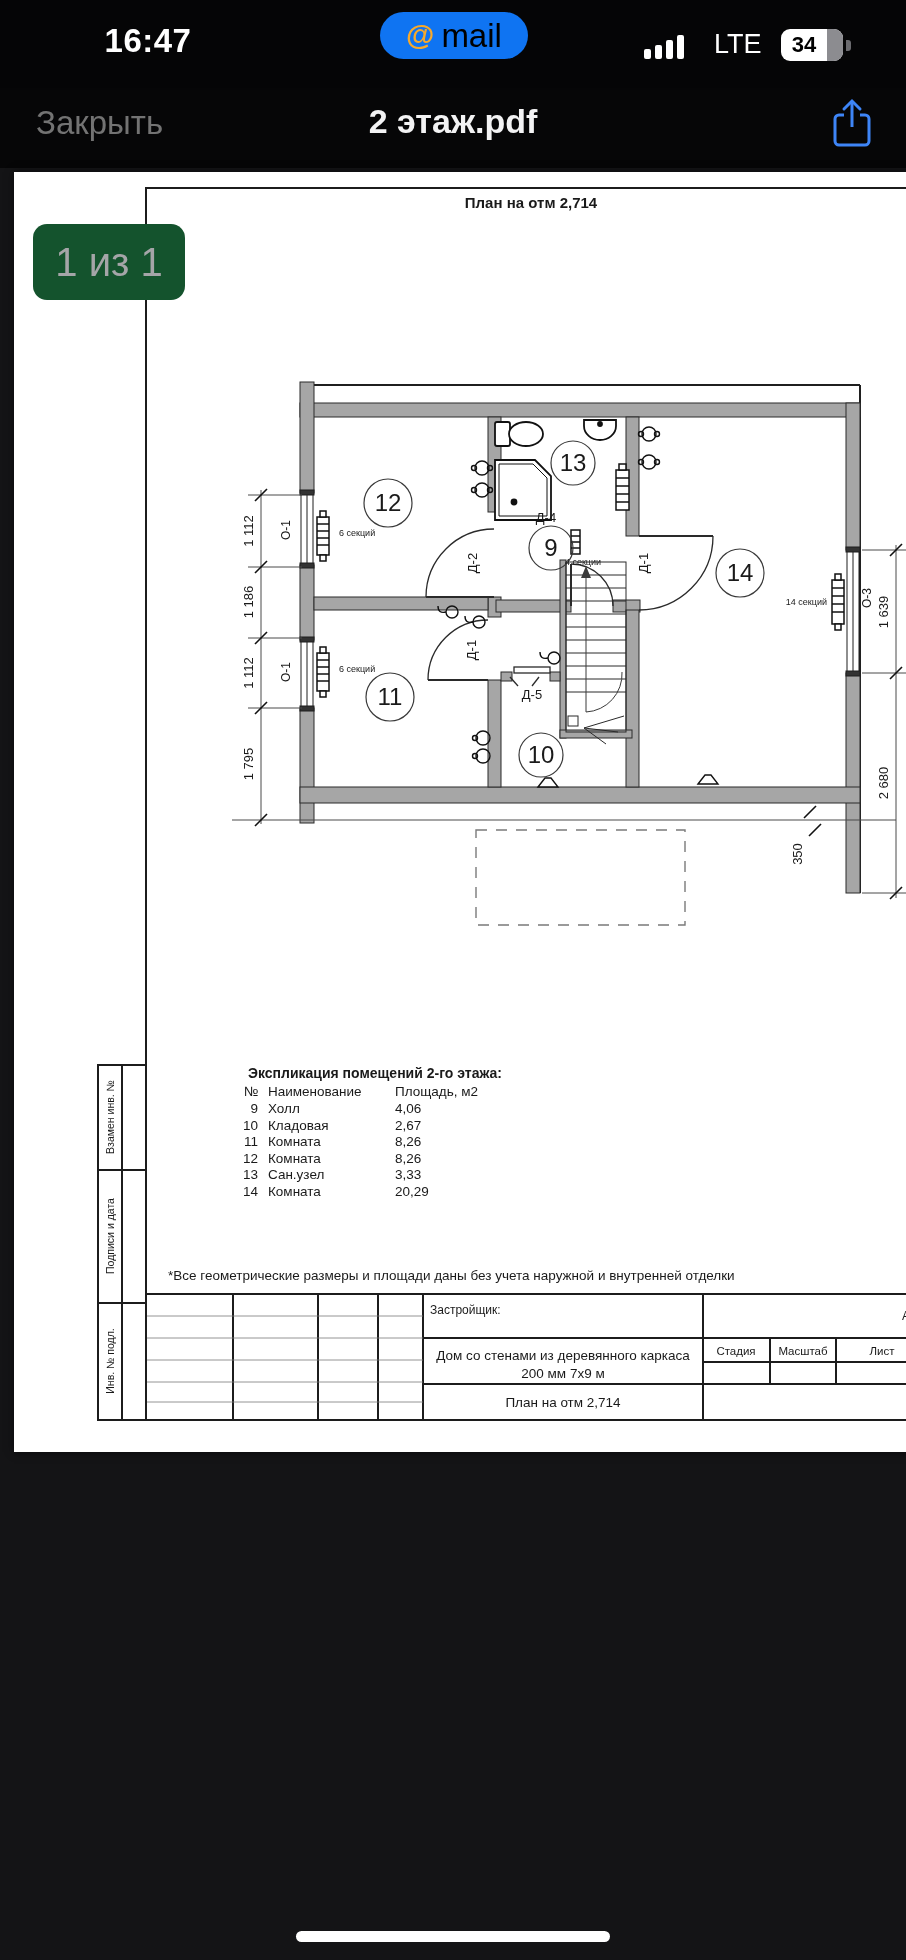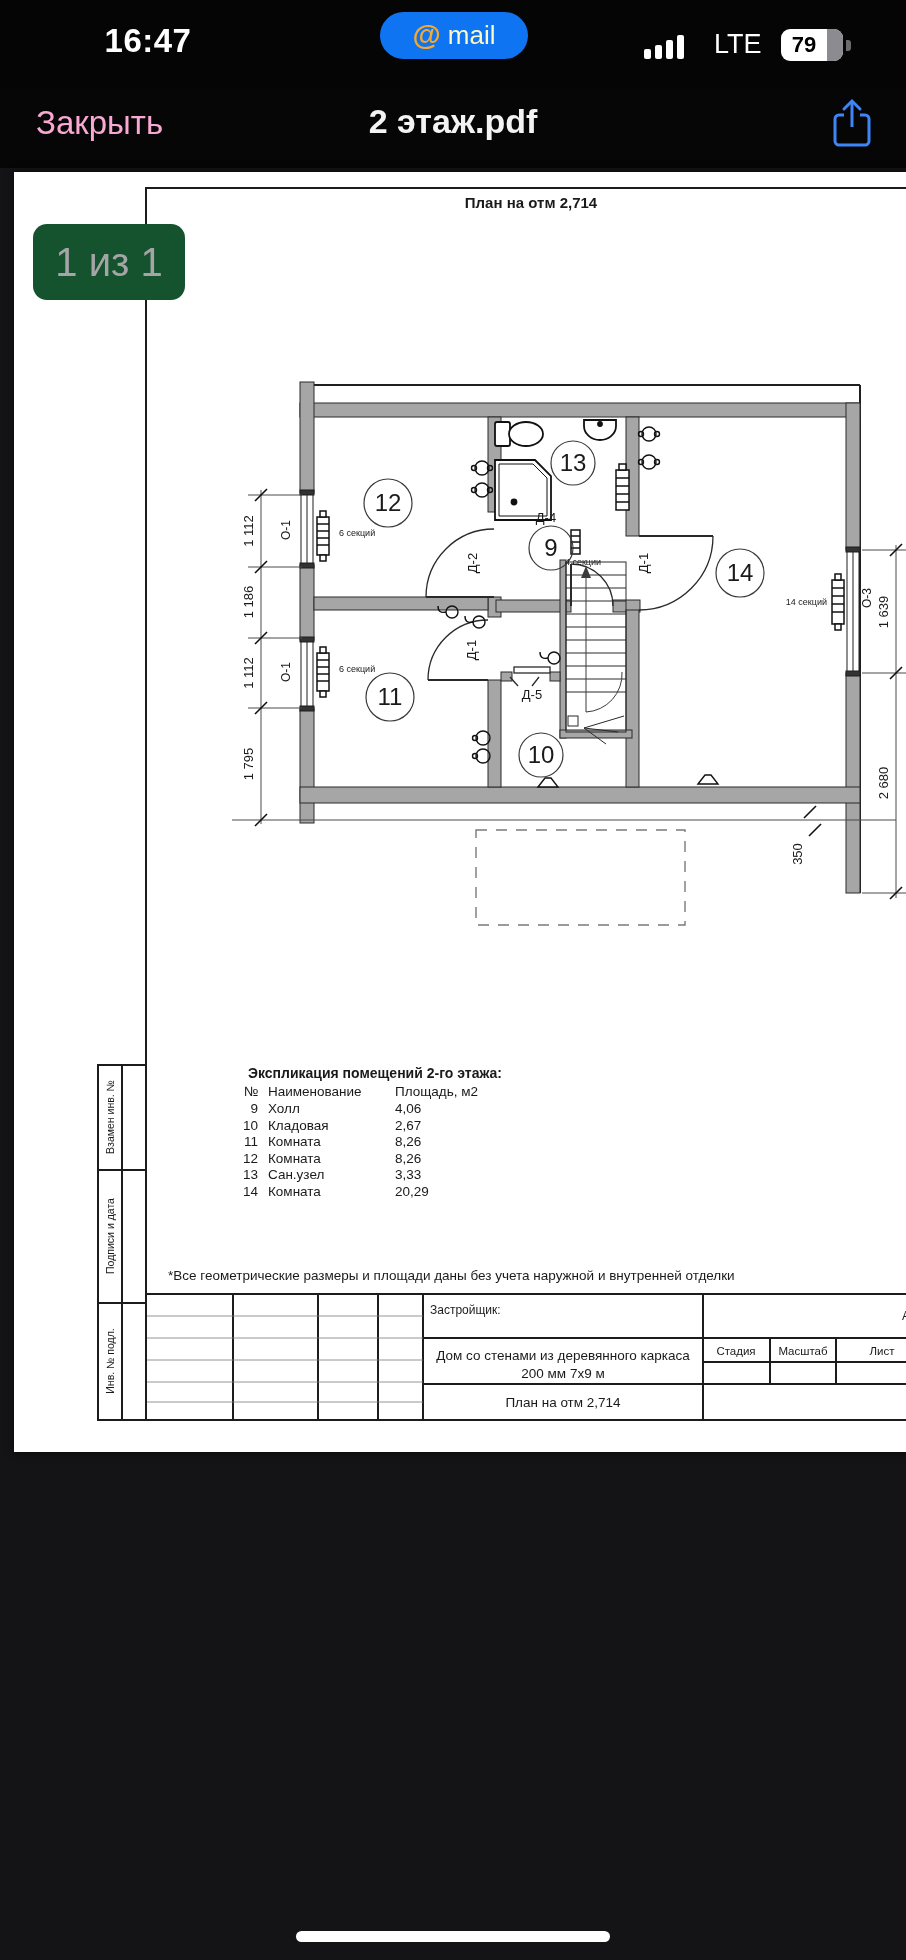--- a/index.html
+++ b/index.html
@@ -5,32 +5,32 @@
   html,body{margin:0;padding:0;background:#000;}
   .screen{position:relative;width:906px;height:1960px;background:#141416;overflow:hidden;
           font-family:"Liberation Sans",sans-serif;}
   
   .statusbar{position:absolute;left:0;top:0;width:906px;height:88px;background:#050506;}
   .time{position:absolute;left:88px;top:22px;width:120px;text-align:center;color:#fff;
         font-size:33px;font-weight:600;letter-spacing:.5px;}
   .island{position:absolute;left:380px;top:12px;width:148px;height:47px;border-radius:24px;
           background:#0f74f2;display:flex;align-items:center;justify-content:center;gap:7px;}
   .at{color:#f6a92c;font-size:29px;font-weight:700;}
-  .maillbl{color:#fef9c3;font-size:26px;font-weight:500;}
+  .maillbl{color:#000000;font-size:33px;font-weight:500;}
   .sigbars{position:absolute;left:644px;top:34px;display:flex;align-items:flex-end;gap:4px;height:25px;}
   .sigbars i{display:block;width:7px;background:#fff;border-radius:2px;}
   .lte{position:absolute;left:714px;top:29px;color:#fff;font-size:27px;font-weight:500;text-align:right;}
   .batt{position:absolute;left:781px;top:29px;width:62px;height:32px;border-radius:9px;background:#fff;overflow:hidden;}
   .batt .lvl{position:absolute;right:0;top:0;width:16px;height:32px;background:#8c8c90;}
   .batt span{position:absolute;left:0;top:0;width:46px;height:32px;display:flex;align-items:center;justify-content:center;
              color:#000;font-size:22px;font-weight:700;}
   .battnub{position:absolute;left:846px;top:40px;width:5px;height:11px;border-radius:0 3px 3px 0;background:#6b6b6f;}
   
   .navbar{position:absolute;left:0;top:88px;width:906px;height:80px;background:#060607;}
-  .close{position:absolute;left:36px;top:16px;color:#f9a8d4;font-size:33px;background:none;border:none;padding:0;cursor:pointer;
+  .close{position:absolute;left:36px;top:16px;color:#737373;font-size:33px;background:none;border:none;padding:0;cursor:pointer;
          font-family:"Liberation Sans",sans-serif;}
   .doctitle{position:absolute;left:0;top:14px;width:906px;text-align:center;color:#f3f3f4;font-size:34px;font-weight:600;}
   .share{position:absolute;left:822px;top:6px;width:60px;height:64px;background:none;border:none;cursor:pointer;}
   
   .viewer{position:absolute;left:0;top:168px;width:906px;height:1600px;}
   .page{position:absolute;left:14px;top:4px;width:880px;height:1280px;background:#fff;box-shadow:0 0 8px rgba(0,0,0,.6);padding-left:48px;}
   .badge{position:absolute;left:33px;top:56px;width:152px;height:76px;border-radius:14px;background:#14532d;
          display:flex;align-items:center;justify-content:center;color:#a5a5a8;font-size:40px;}
   .homebar{position:absolute;left:296px;top:1931px;width:314px;height:11px;border-radius:6px;background:#fff;}
   svg text{font-family:"Liberation Sans",sans-serif;fill:#1a1a1a;}
@@ -48,21 +48,21 @@
     </div>
     <div class="sigbars">
       <i style="height:10px"></i>
         <i style="height:14px"></i>
         <i style="height:19px"></i>
         <i style="height:24px"></i>
     </div>
     <div class="lte">LTE</div>
     <div class="batt">
       <div class="lvl"></div>
-      <span>79</span>
+      <span>34</span>
     </div>
     <div class="battnub"></div>
   </div>
 
   <div class="navbar">
     <button class="close">Закрыть</button>
     <div class="doctitle">2 этаж.pdf</div>
     <button class="share">
       <svg width="44" height="56" viewBox="0 0 44 56">
         <path d="M14 18 H9 a4 4 0 0 0 -4 4 V44 a4 4 0 0 0 4 4 H35 a4 4 0 0 0 4 -4 V22 a4 4 0 0 0 -4 -4 H30" fill="none" stroke="#3e85f7" stroke-width="3"></path>

